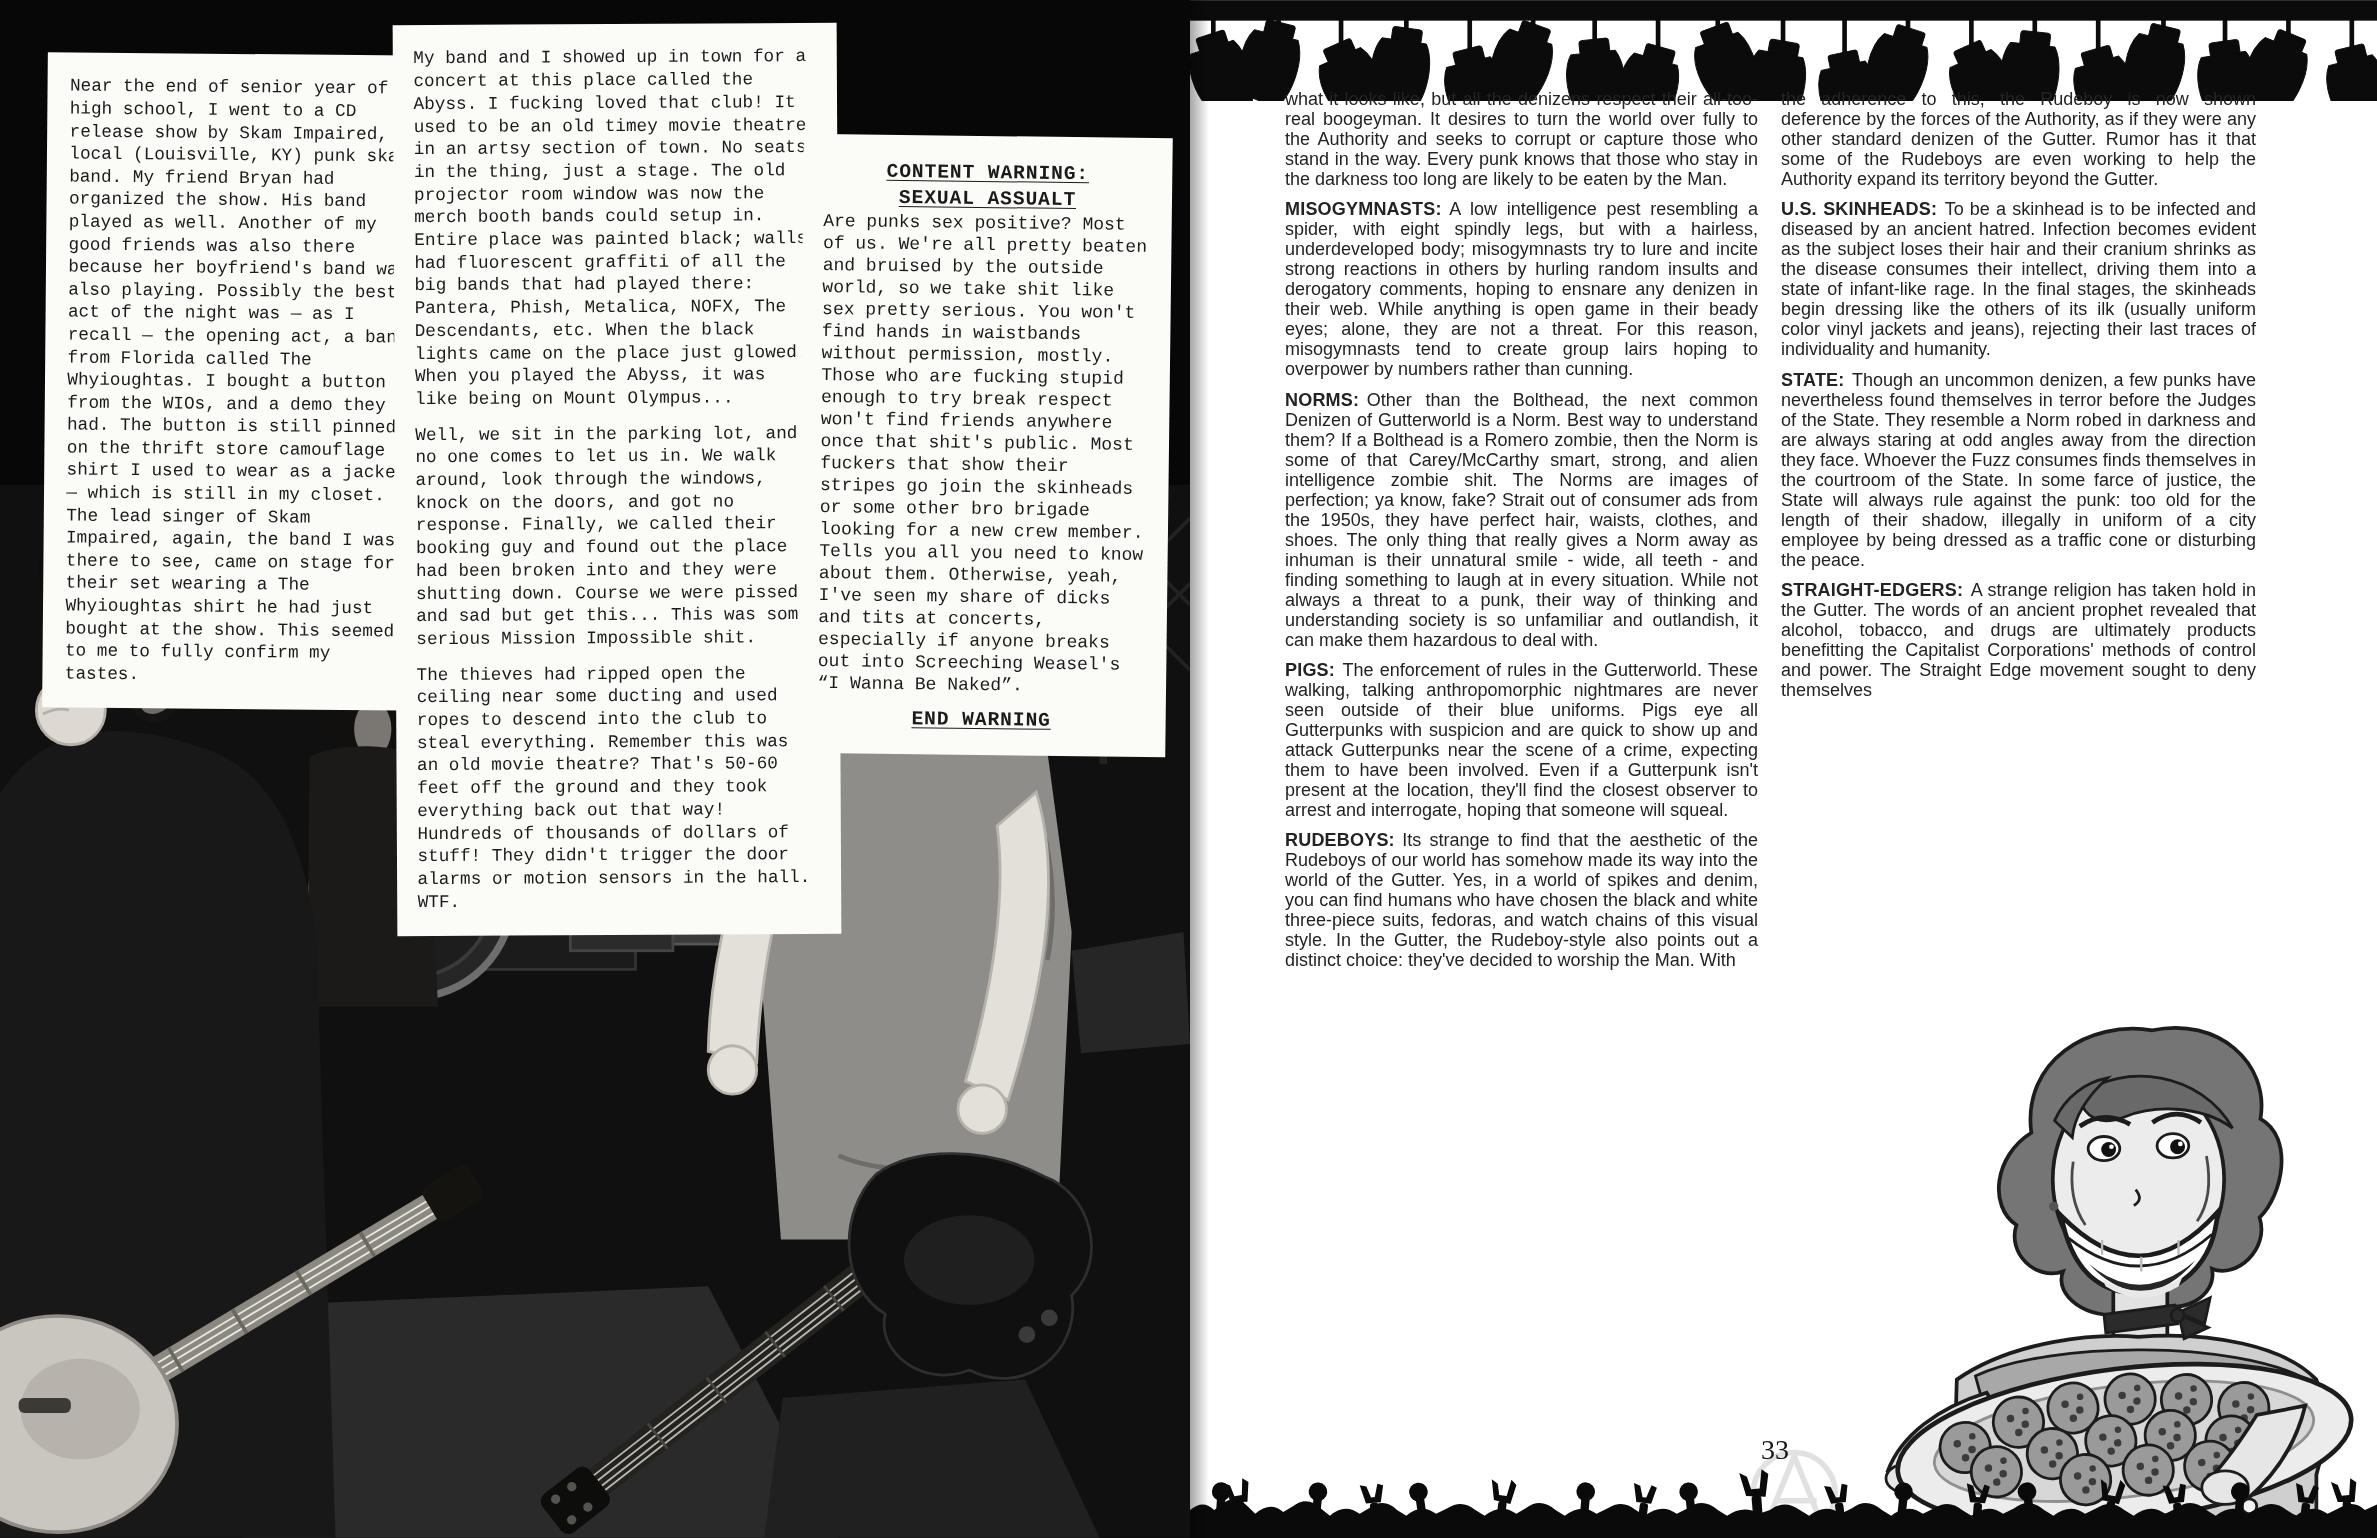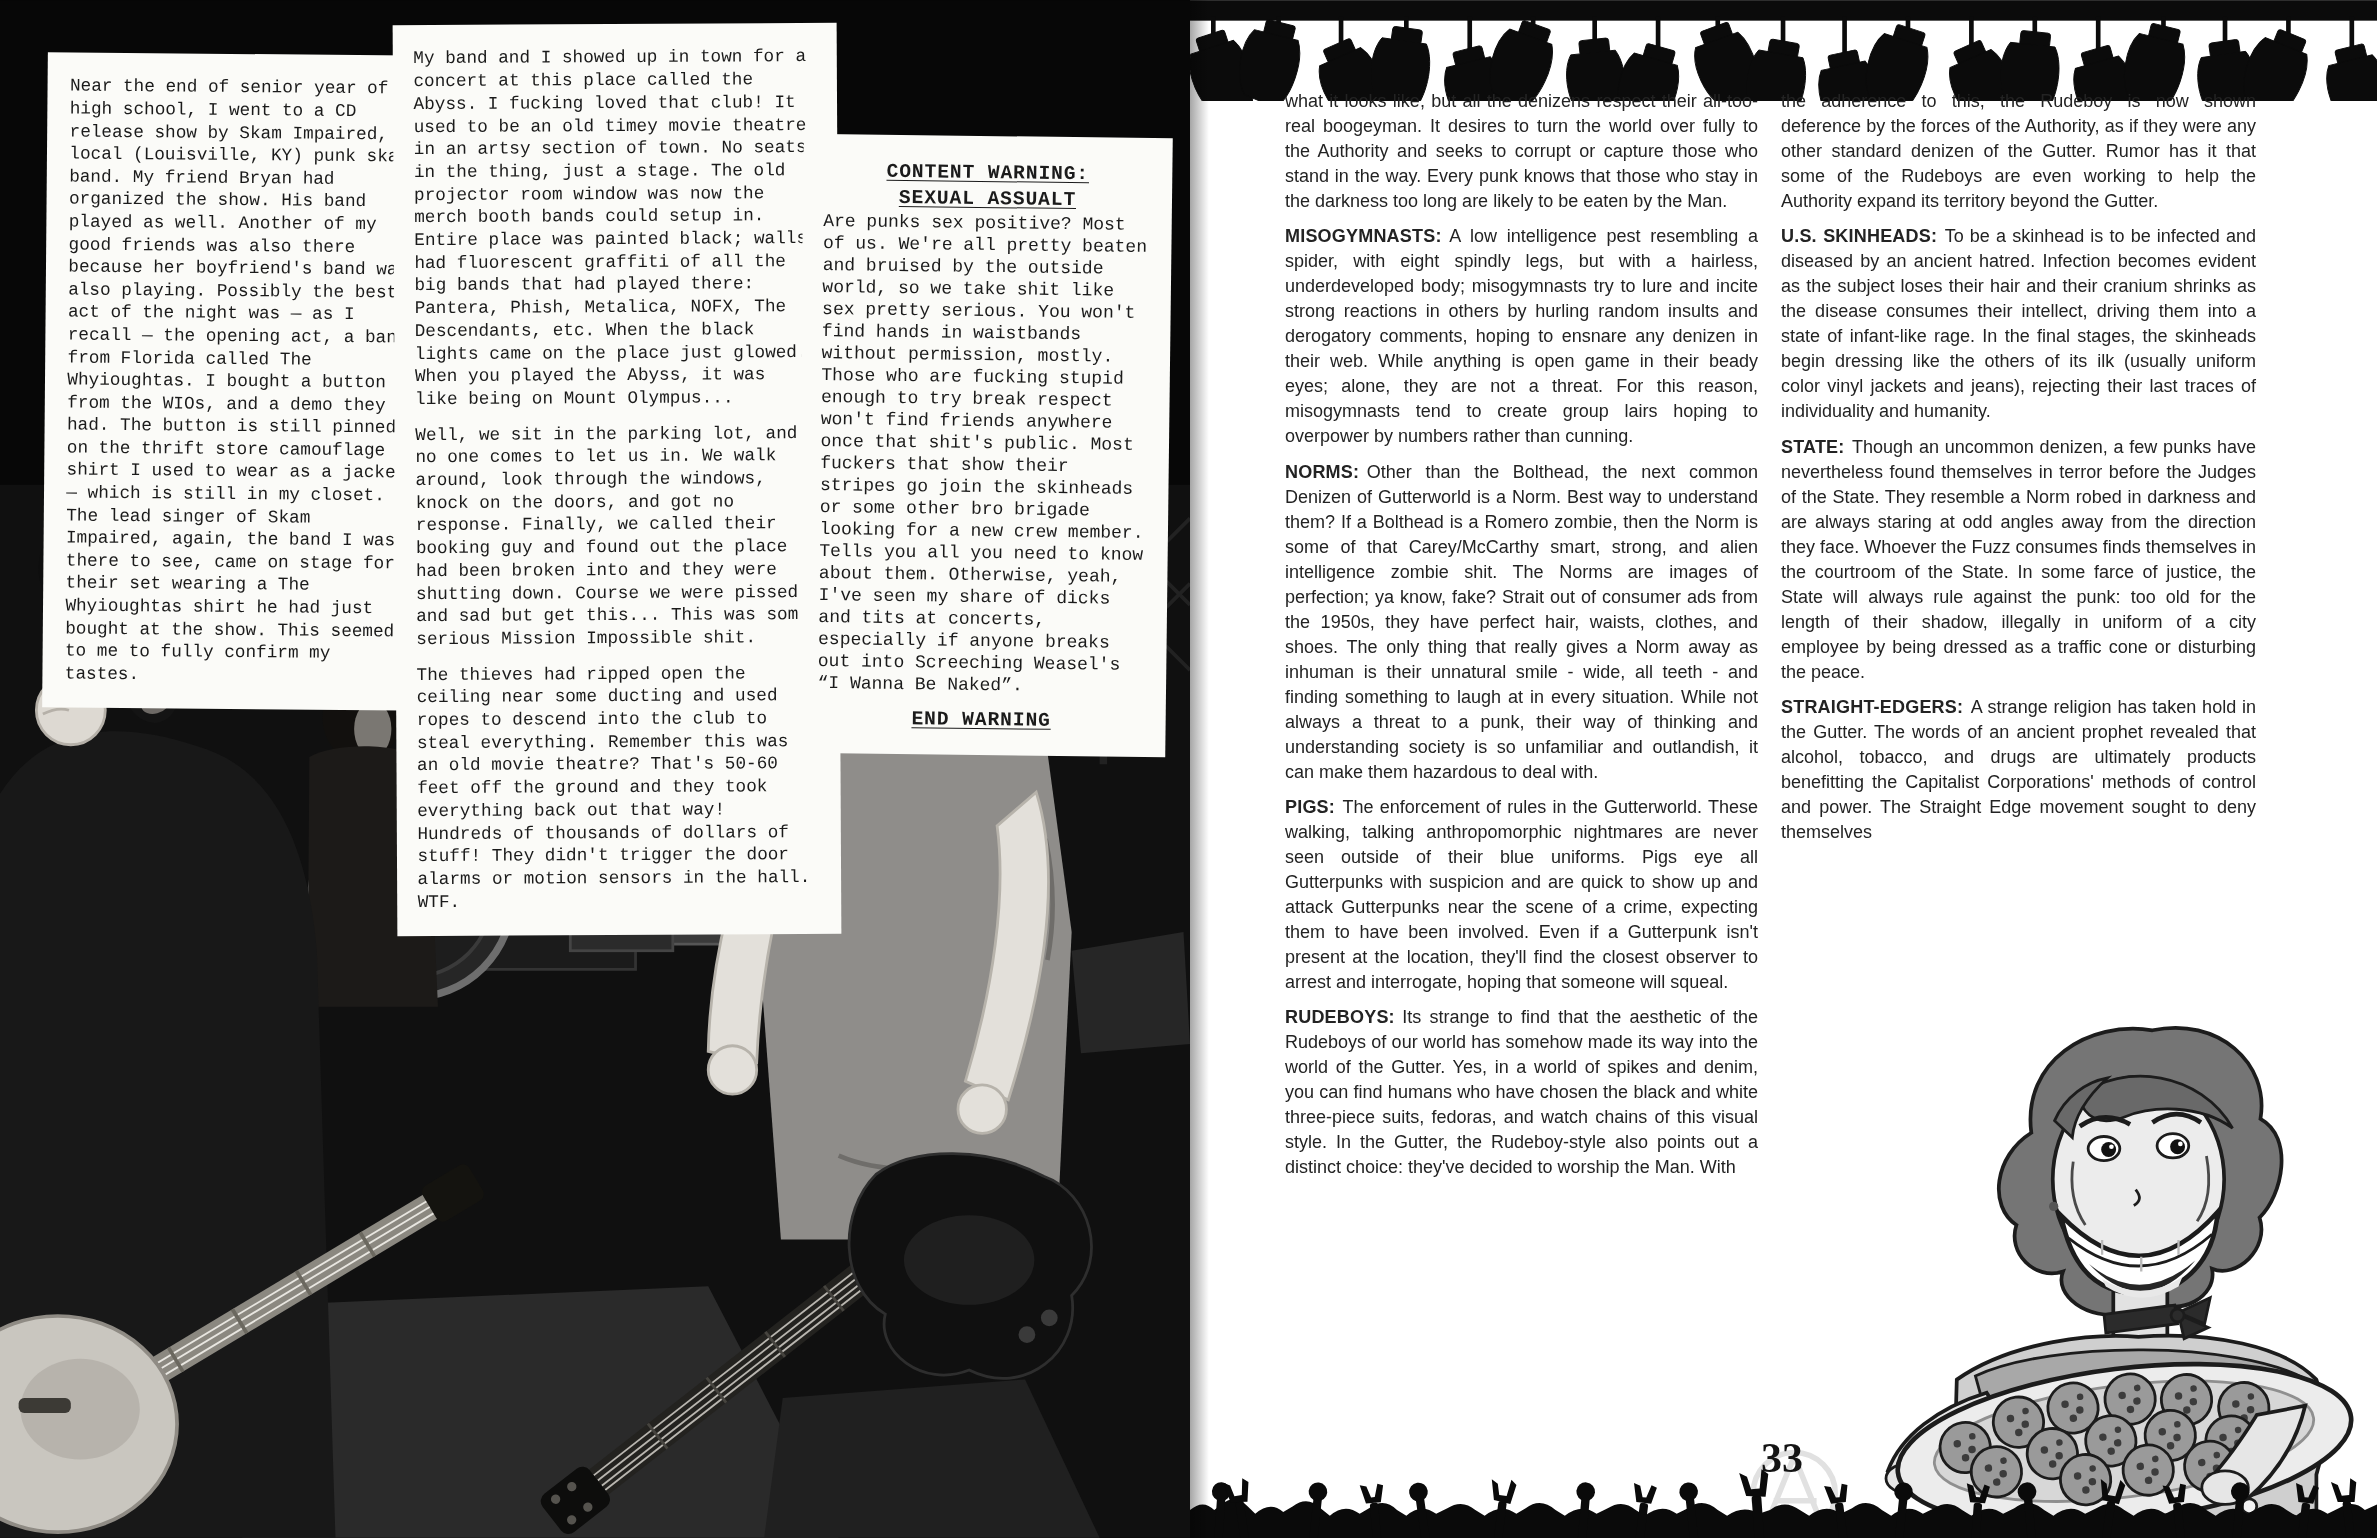--- a/index.html
+++ b/index.html
@@ -15,30 +15,30 @@
   .box1{left:45px;top:54px;width:343px;padding:22.4px 22.4px;font-size:17.7px;line-height:22.6px;transform:rotate(.5deg)}
   .box2{left:395px;top:24px;width:403px;padding:22.4px 20.5px;font-size:17.7px;line-height:22.7px;transform:rotate(-.3deg)}
   .box3{left:800px;top:136px;width:328px;padding:24px 20.5px;font-size:18px;line-height:22px;transform:rotate(.7deg)}
   .warn-title{text-align:center;font-weight:bold;font-size:19.6px;line-height:26px;text-decoration:underline;text-underline-offset:2.8px;letter-spacing:0.9px}
   .warn-body{margin:15px 0 13px}
   .warn-end{text-align:center;font-weight:bold;font-size:19.6px;text-decoration:underline;text-underline-offset:2.8px;letter-spacing:0.9px}
 
   
   .page-right{position:absolute;left:1190px;top:0;width:1187px;height:1538px;background:#ffffff}
   .lights{position:absolute;left:0;top:0}
-  .col{position:absolute;top:89px;color:#232323;font-size:18px;line-height:25px;text-align:justify}
+  .col{position:absolute;top:89px;color:#232323;font-size:18px;line-height:20px;text-align:justify}
   .col1{left:95px;width:473px}
   .col2{left:591px;width:475px}
   .col p{margin:0 0 10.3px}
   .lead{font-weight:bold;margin-right:.42em;letter-spacing:0.2px}
   .lead:empty{margin:0}
   .crowd{position:absolute;left:0;bottom:0}
   .woman{position:absolute;left:655px;top:1007px}
   .pageno{position:absolute;left:571px;top:1434px;z-index:6;color:#141414;
-          font-family:"Liberation Serif",serif;font-size:42px;font-weight:bold}
+          font-family:"Liberation Serif",serif;font-size:28px;font-weight:normal}
   .spine{position:absolute;left:1190px;top:0;width:18.6px;height:1538px;z-index:5;pointer-events:none;
          background:linear-gradient(90deg,rgba(0,0,0,.35),rgba(0,0,0,0))}
 </style>
 </head>
 <body>
 
 <div class="spread">
 
   <div class="page page-left">
 

